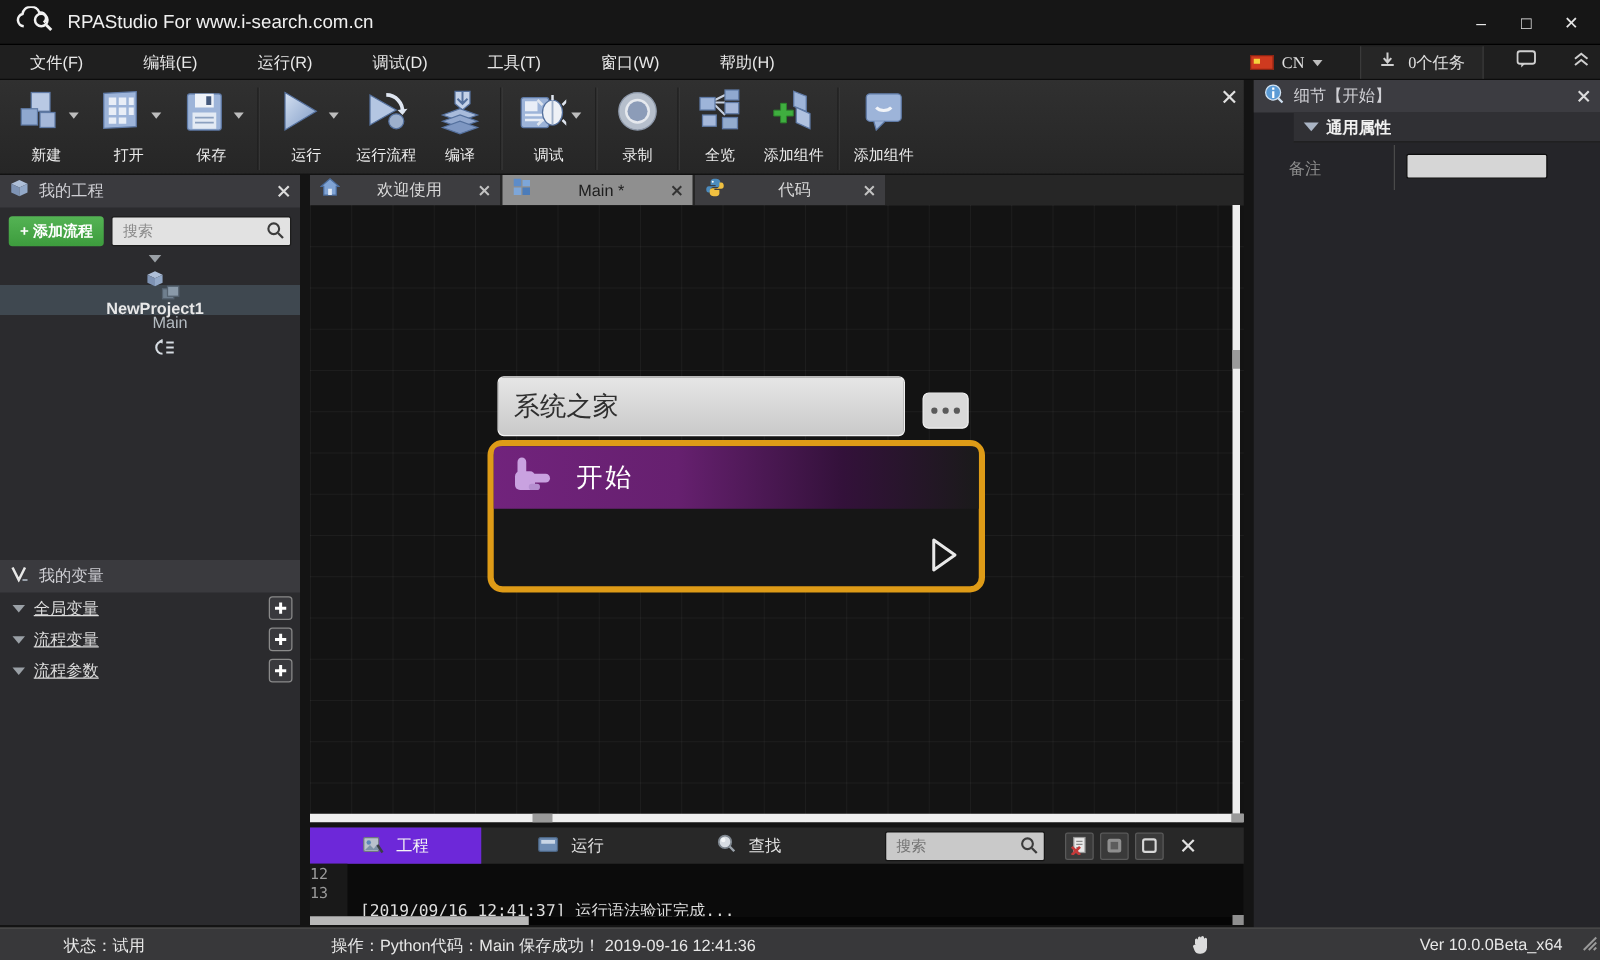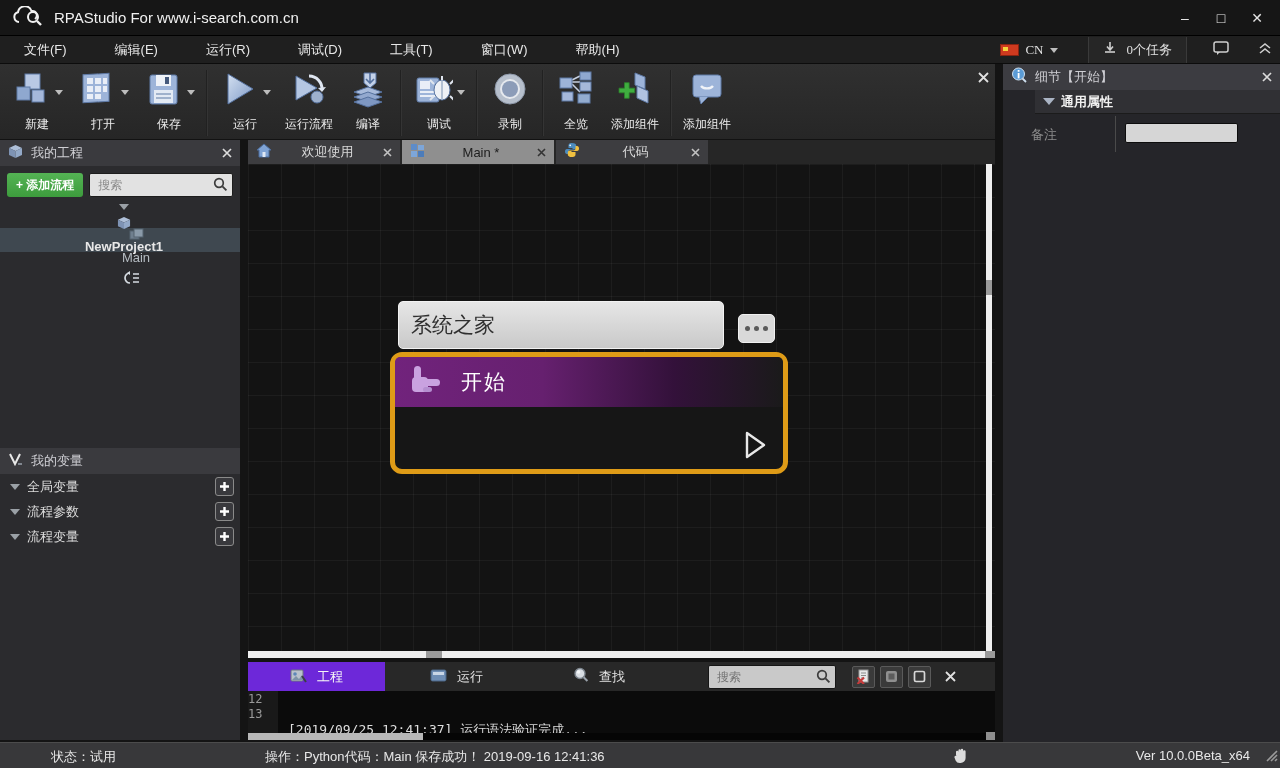--- a/index.html
+++ b/index.html
@@ -55,21 +55,21 @@
     font-size:12px; padding:0 24px 0 8px; color:#333; outline:none; }
   .search-input::placeholder { color:#8b8b8b; }
   .search-glass { position:absolute; right:5px; top:4px; }
   .tree-row { height:24px; display:flex; align-items:center; gap:6px; font-size:13px; color:#e8e8e8; padding-left:8px;flex-direction:column; }
   .tree-row.child { background:#3f4850; color:#b5bcc2; padding-left:32px; }
   .tri-down { width:0; height:0; border-left:5px solid transparent; border-right:5px solid transparent;
     border-top:6px solid #9aa0a6; display:inline-block; }
   .vars-hd { margin-top:196px; }
   .var-row { height:25px; display:flex; align-items:center; gap:7px; font-size:13px; color:#dcdcdc;
     padding:0 6px 0 10px; }
-  .var-row .vlbl { flex:1; }
+  .var-row .vlbl { flex:1;text-decoration:underline; }
   .plus-btn { width:19px; height:19px; border-radius:3px; background:#39393d; border:1px solid #8a8a8a;
     display:flex; align-items:center; justify-content:center; }
 
   
   .tabbar { left:248px; top:140px; width:747px; height:24px; background:#262626; display:flex; gap:2px; }
   .etab { width:152px; height:24px; background:#3d3d40; display:flex; align-items:center; padding:0 8px; gap:8px; }
   .etab .tlbl { flex:1; text-align:center; font-size:13px; color:#d8d8d8; white-space:nowrap; }
   .etab.active { background:#8f8f8f; }
   .etab.active .tlbl { color:#1d1d1d; }
 
@@ -452,30 +452,30 @@
       <span class="tri-down"></span>
       <span class="vlbl">全局变量</span>
       <span class="plus-btn">
         <svg width="11" height="11" viewBox="0 0 11 11">
             <path d="M5.5 1 V10 M1 5.5 H10" stroke="#fff" stroke-width="2.4"></path>
           </svg>
       </span>
     </div>
     <div class="var-row">
       <span class="tri-down"></span>
-      <span class="vlbl">流程参数</span>
+      <span class="vlbl">流程变量</span>
       <span class="plus-btn">
         <svg width="11" height="11" viewBox="0 0 11 11">
             <path d="M5.5 1 V10 M1 5.5 H10" stroke="#fff" stroke-width="2.4"></path>
           </svg>
       </span>
     </div>
     <div class="var-row">
       <span class="tri-down"></span>
-      <span class="vlbl">流程变量</span>
+      <span class="vlbl">流程参数</span>
       <span class="plus-btn">
         <svg width="11" height="11" viewBox="0 0 11 11">
             <path d="M5.5 1 V10 M1 5.5 H10" stroke="#fff" stroke-width="2.4"></path>
           </svg>
       </span>
     </div>
   </div>
 
   <div class="abs tabbar">
     <div class="etab">
@@ -632,21 +632,21 @@
           </svg>
       </span>
     </div>
 
     <div class="log-area">
       <div class="log-gutter">
         <div>12</div>
         <div>13</div>
       </div>
       <div class="log-body">
-        <div>[2019/09/25 12:41:37] 运行语法验证完成...</div>
+        <div>[2019/09/16 12:41:37] 运行语法验证完成...</div>
         <div></div>
       </div>
     </div>
 
     <div class="log-hscroll">
       <div class="thumb"></div>
       <div class="corner"></div>
     </div>
   </div>
 

